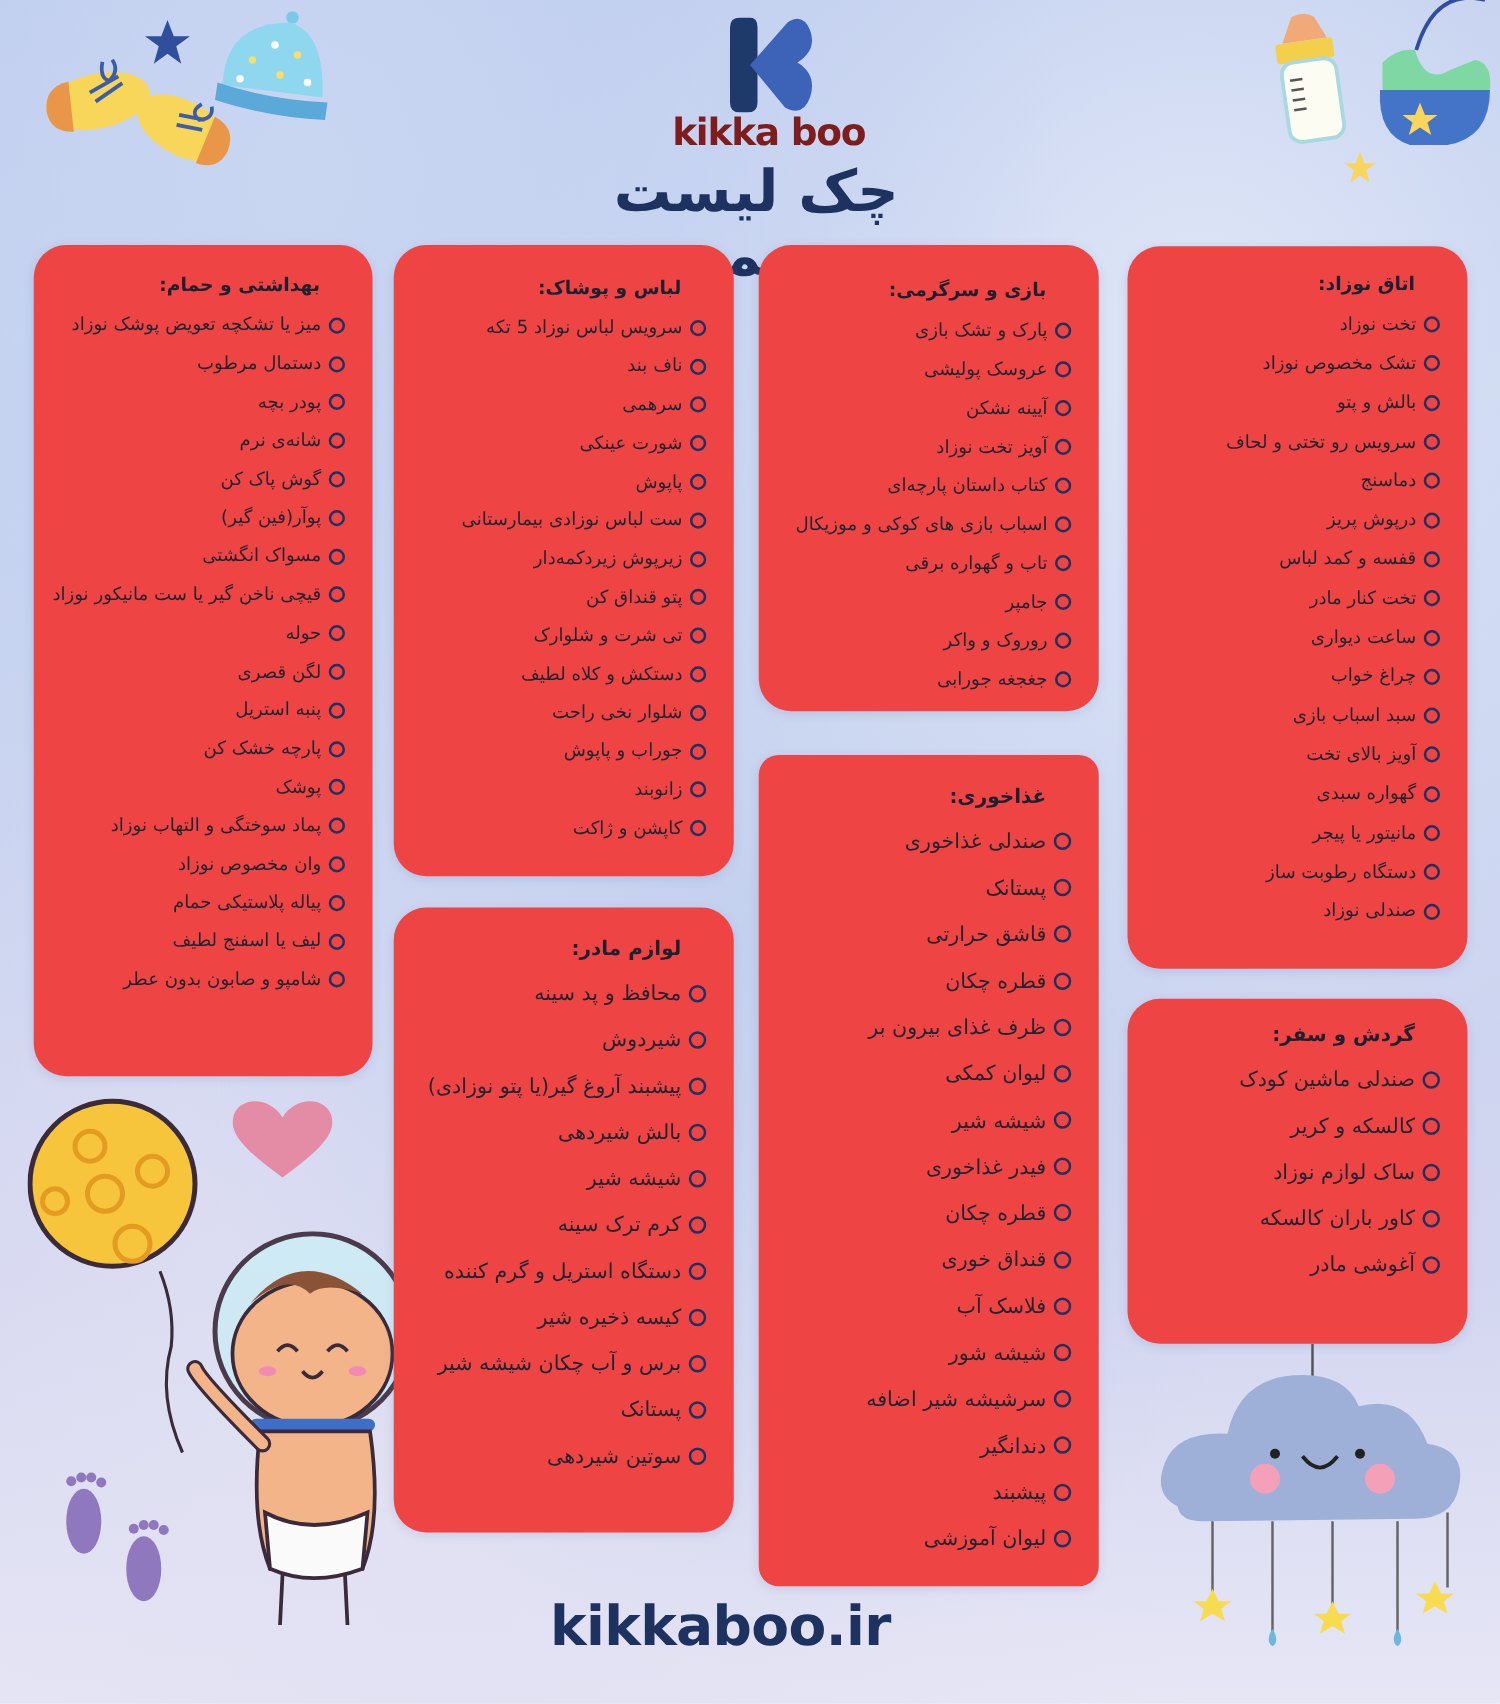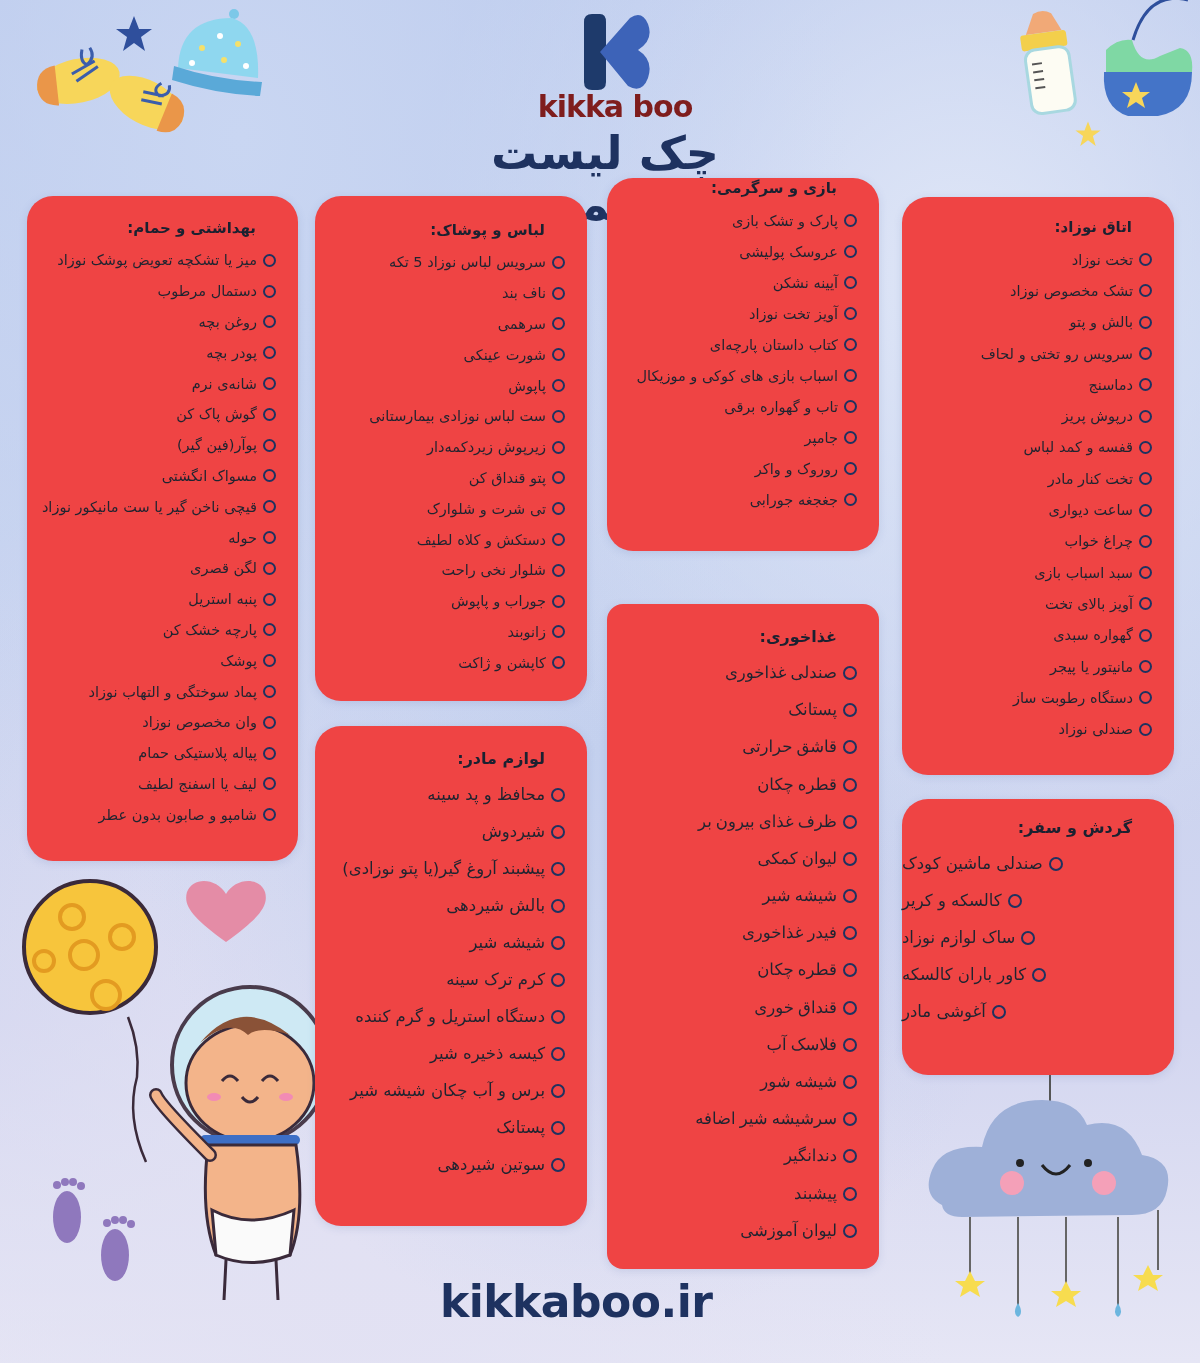--- a/index.html
+++ b/index.html
@@ -54,32 +54,32 @@
     .card.big .card-title { font-size: 16px; }
     .check {
       width: 13px; height: 13px; flex: 0 0 13px;
       border: 2px solid #1e3260; border-radius: 50%;
       background: transparent; cursor: pointer;
     }
     .card.big .check { width: 14px; height: 14px; flex-basis: 14px; }
 
     #card-nursery   { left: 902px; top: 197px; width: 272px; height: 578px; padding-top: 20px; }
     #card-nursery li { height: 31.3px; }
-    #card-play      { left: 607px; top: 178px; width: 272px; height: 373px; }
+    #card-play      { left: 607px; top: 196px; width: 272px; height: 373px; padding-top: 26px; }
     #card-play li   { height: 31px; }
     #card-clothes   { left: 315px; top: 196px; width: 272px; height: 505px; padding-top: 24px; }
     #card-clothes li{ height: 30.8px; }
     #card-hygiene   { left: 27px;  top: 196px; width: 271px; height: 665px; padding-top: 22px; }
     #card-hygiene li{ height: 30.8px; }
     #card-feeding   { left: 607px; top: 604px; width: 272px; height: 665px; padding-top: 22px; border-radius: 16px; }
-    #card-feeding li{ height: 37.2px; font-family: Liberation Serif, serif; }
+    #card-feeding li{ height: 37.2px; }
     #card-mother    { left: 315px; top: 726px; width: 272px; height: 500px; padding-top: 22px; }
     #card-mother li { height: 37px; }
     #card-travel    { left: 902px; top: 799px; width: 272px; height: 276px; padding-top: 18px; }
-    #card-travel li { height: 37px; justify-content: flex-end; }
+    #card-travel li { height: 37px; }
 
     
     .site-url {
       position: absolute; left: 440px; top: 1280px; width: 320px; 
       font-weight: bold; font-size: 44px; color: #1e3260; line-height: 1;
       font-family: "DejaVu Sans", sans-serif; letter-spacing: -0.5px;
     }
 
     
     .deco { position: absolute; }
@@ -397,24 +397,20 @@
     <li>
         <span class="check"></span>
         <span>میز یا تشکچه تعویض پوشک نوزاد</span>
       </li>
     <li>
         <span class="check"></span>
         <span>دستمال مرطوب</span>
       </li>
     <li>
         <span class="check"></span>
-        <span>روغن بچه</span>
-      </li>
-    <li>
-        <span class="check"></span>
         <span>پودر بچه</span>
       </li>
     <li>
         <span class="check"></span>
         <span>شانه‌ی نرم</span>
       </li>
     <li>
         <span class="check"></span>
         <span>گوش پاک کن</span>
       </li>

